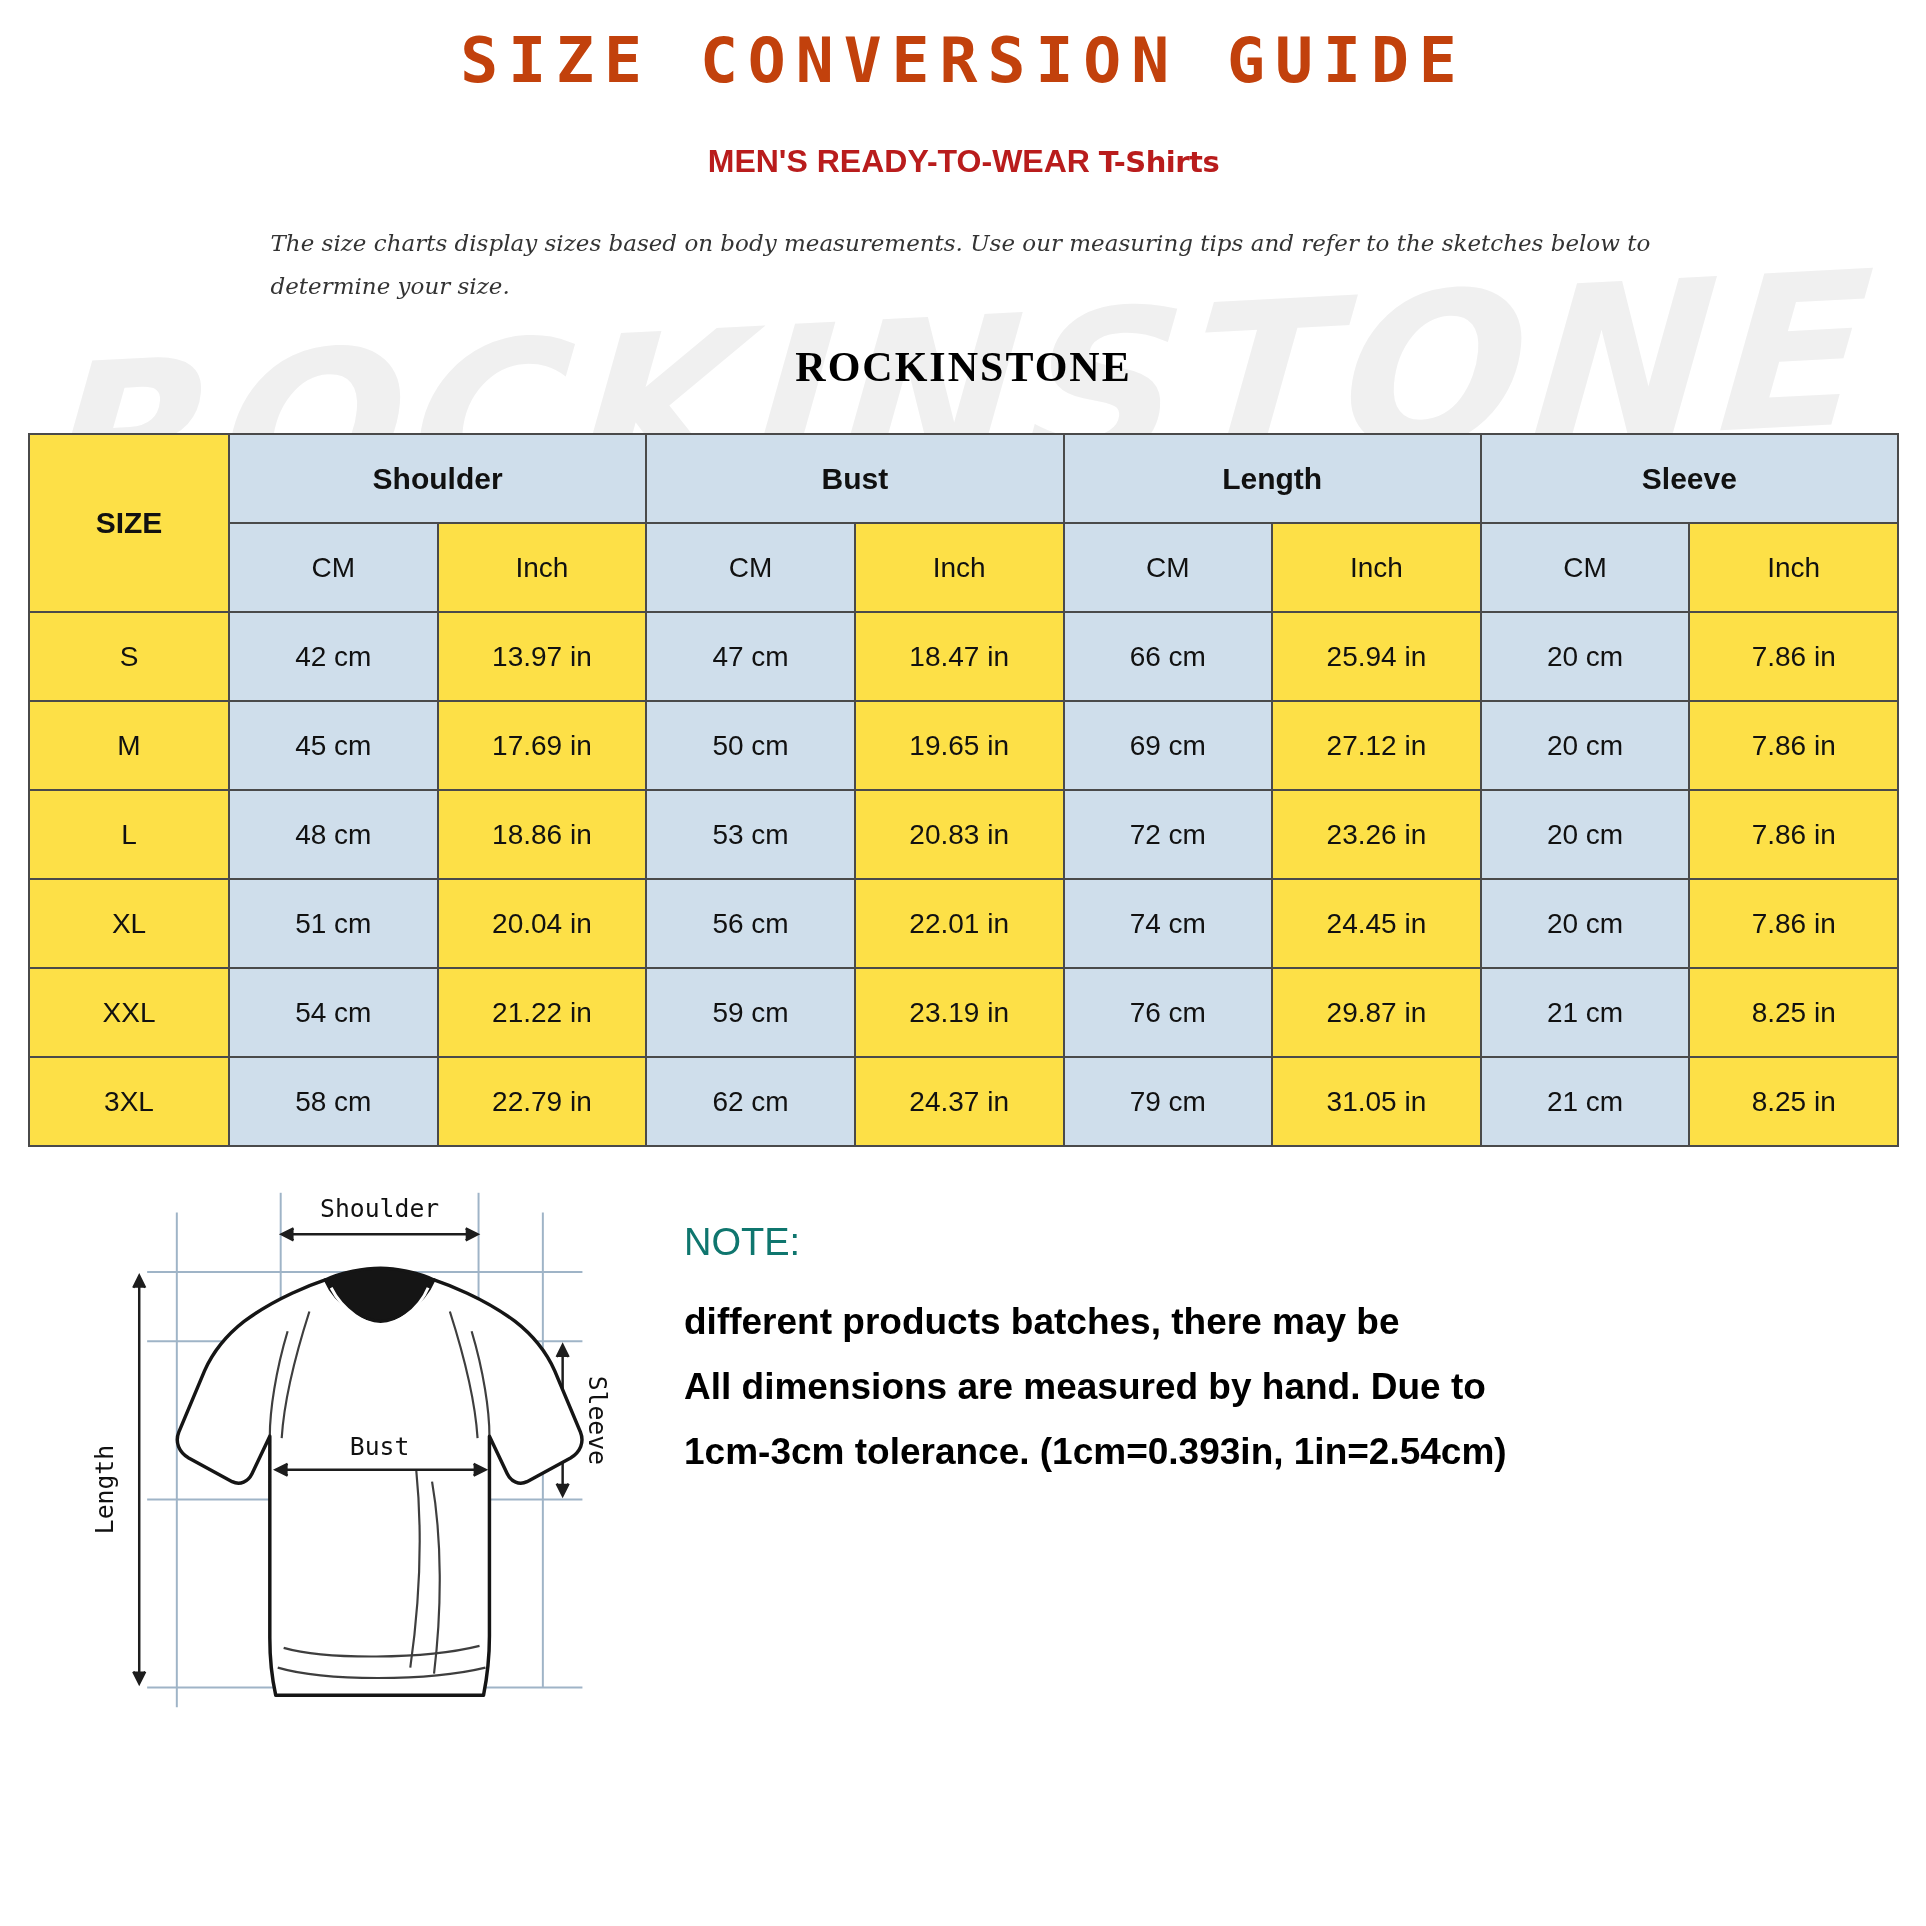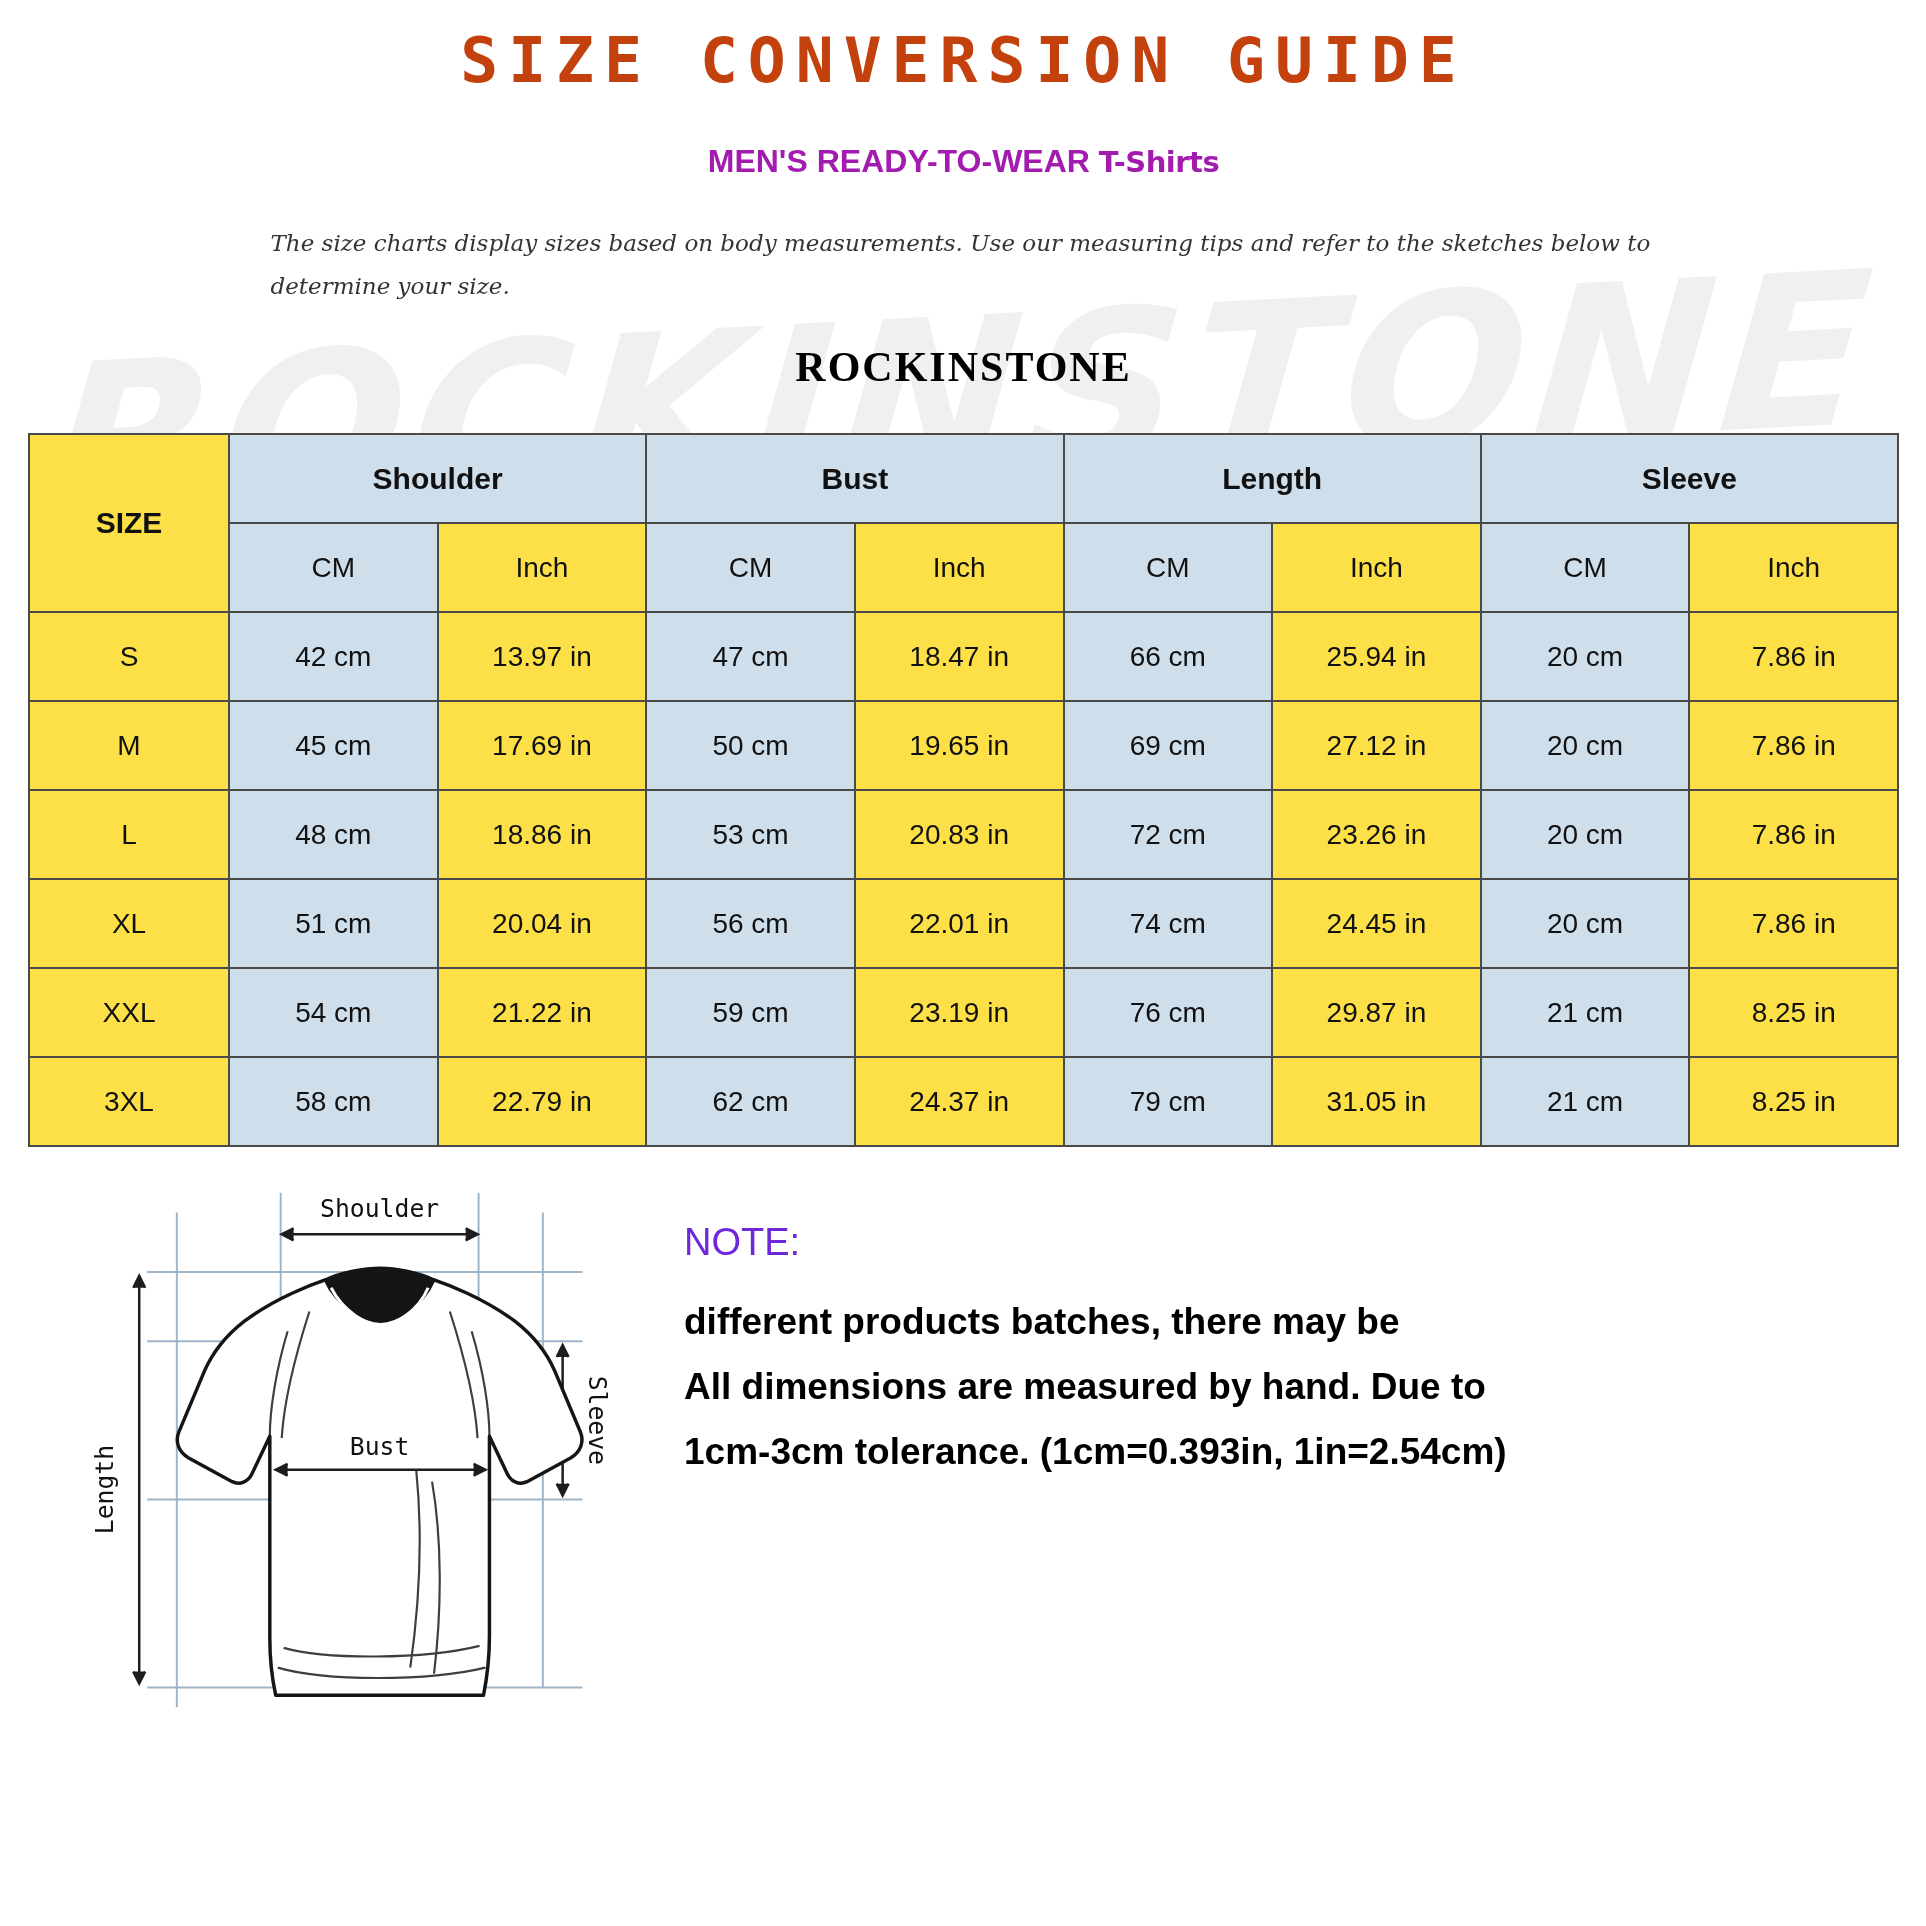--- a/index.html
+++ b/index.html
@@ -51,21 +51,21 @@
     font-weight: 700;
     letter-spacing: 10px;
     margin: 24px 0 0 0;
     color: #c2410c;
   }
   .subtitle {
     text-align: center;
     font-size: 32px;
     font-weight: 700;
     margin-top: 46px;
-    color: #a21caf;
+    color: #b91c1c;
   }
   .subtitle .sub-part2 {
     font-family: "DejaVu Sans", sans-serif;
     font-size: 29px;
     letter-spacing: -0.5px;
   }
   .desc {
     text-align: left;
     font-family: "DejaVu Serif", serif;
     font-style: italic;
@@ -128,21 +128,21 @@
     height: 554px;
   }
   .note {
     flex: 1;
     padding-left: 22px;
     padding-top: 48px;
   }
   .note-title {
     font-size: 38px;
     font-weight: 400;
-    color: #6d28d9;
+    color: #0f766e;
     margin-bottom: 26px;
   }
   .note-body {
     font-size: 37px;
     font-weight: 700;
     line-height: 1.75;
     color: #000;
   }
 
   svg { display: block; }

